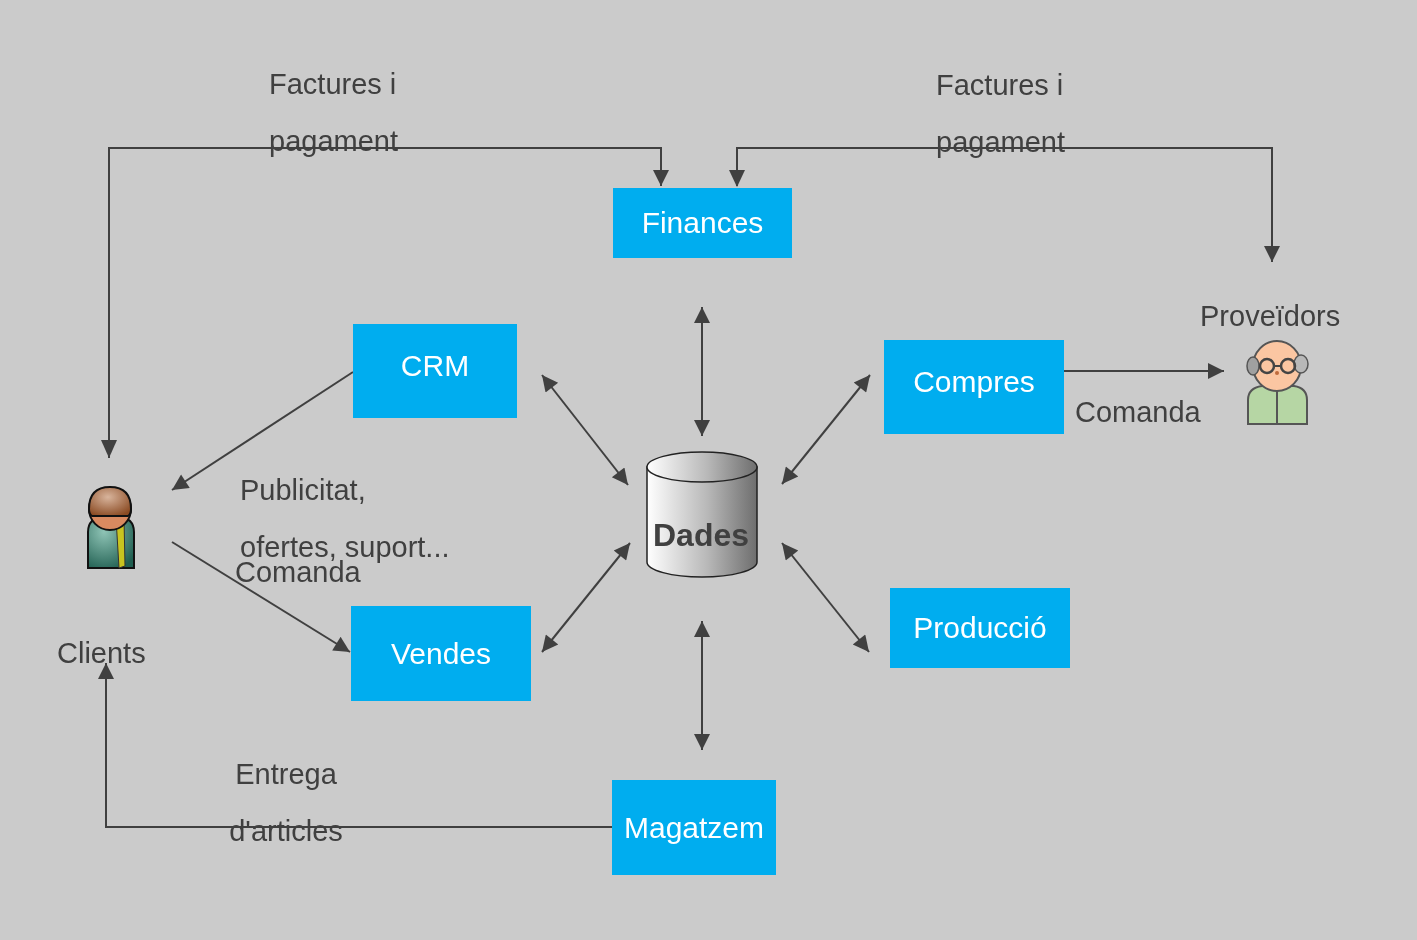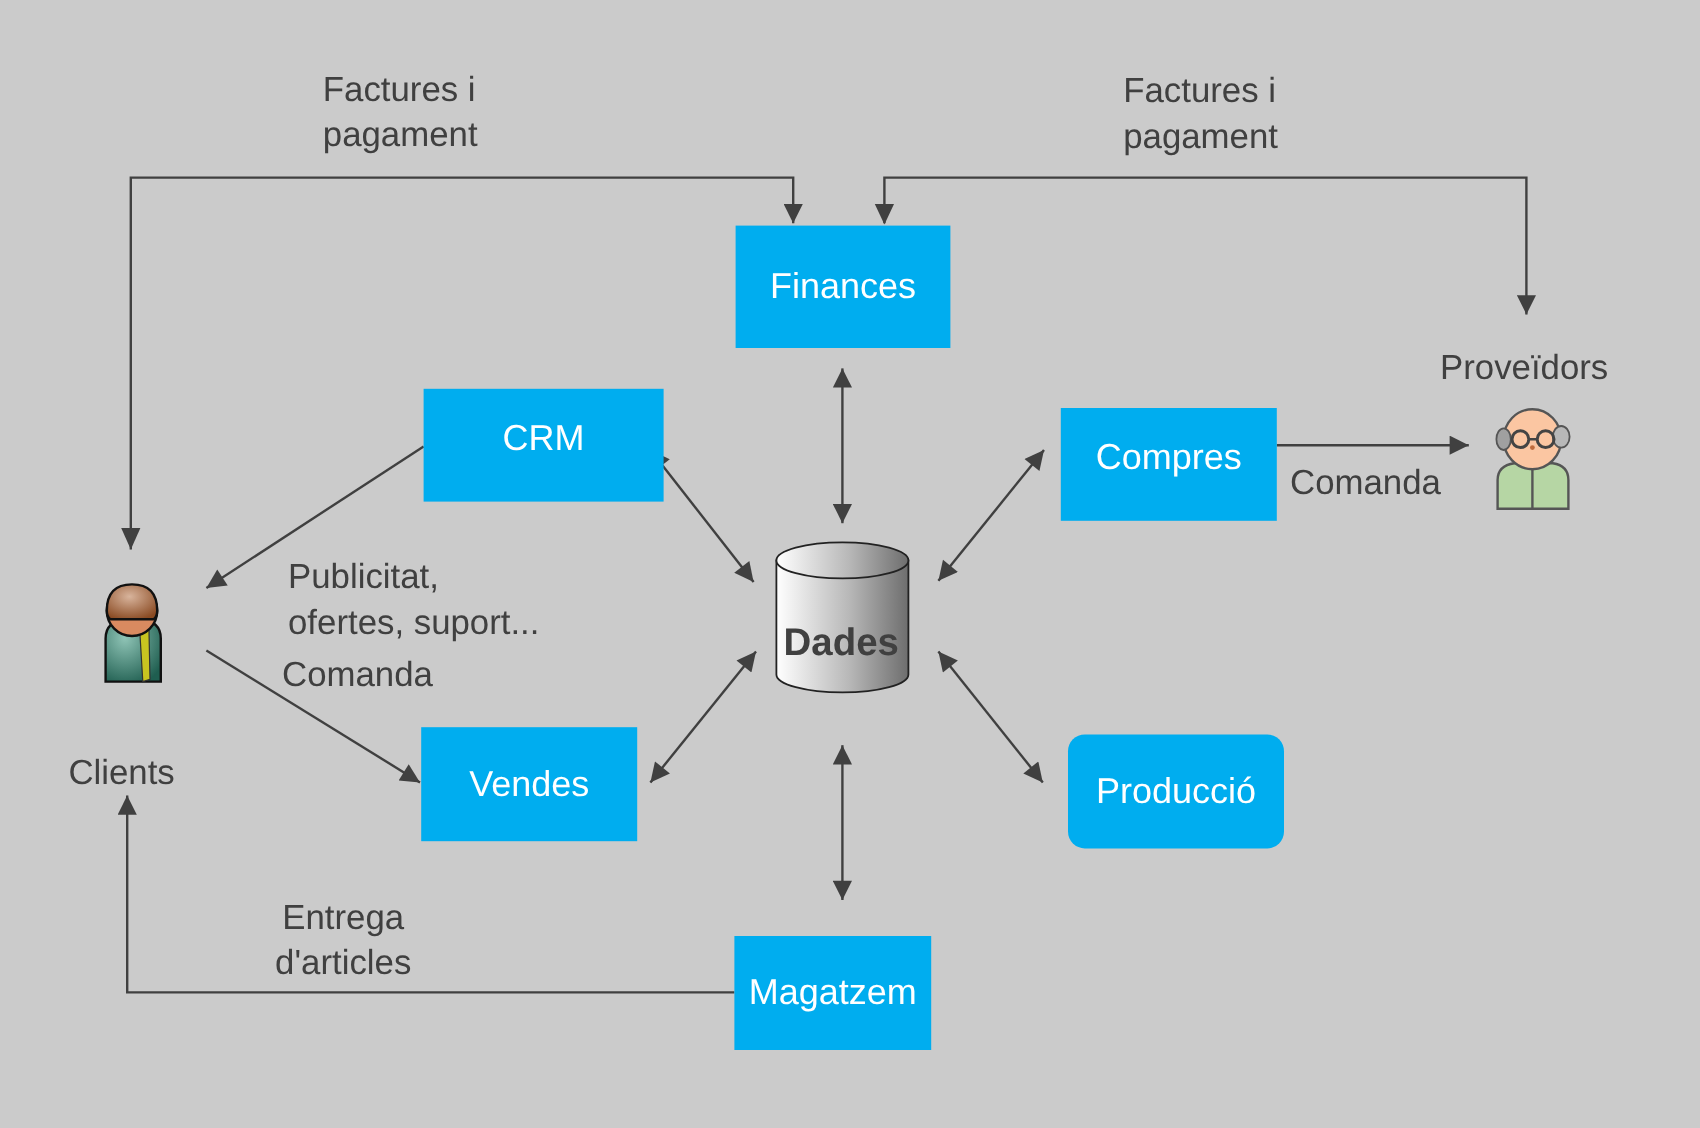--- a/index.html
+++ b/index.html
@@ -1,19 +1,19 @@
 <!DOCTYPE html>
 <html><head>
 <meta charset="utf-8">
 <style>
   html, body { margin: 0; padding: 0; }
   body { width: 1417px; height: 940px; background: #cbcbcb; position: relative; overflow: hidden; font-family: "Liberation Sans", sans-serif; }
   svg.diagram { position: absolute; left: 0; top: 0; }
   .box { position: absolute; background: #00adef; color: #ffffff; display: flex; align-items: center; justify-content: center; font-size: 30px; font-family: "Liberation Sans", sans-serif; }
-  .label { position: absolute; color: #404040; font-size: 29px; line-height: 38px; font-family: "Liberation Sans", sans-serif; white-space: pre; }
+  .label { position: absolute; color: #404040; font-size: 29px; line-height: 57px; font-family: "Liberation Sans", sans-serif; white-space: pre; }
   .dades-text { position: absolute; color: #404040; font-weight: bold; font-size: 32px; font-family: "Liberation Sans", sans-serif; }
 </style>
 </head>
 <body>
 
 <svg class="diagram" width="1417" height="940" viewBox="0 0 1417 940">
   <defs>
     <marker id="ah" markerWidth="10" markerHeight="10" refX="9" refY="5" orient="auto" markerUnits="userSpaceOnUse">
       <path d="M0,0 L10,5 L0,10 Z" fill="#404040"></path>
     </marker>
@@ -82,33 +82,33 @@
     <ellipse cx="1277" cy="366" rx="24" ry="25" fill="#fbc6a2" stroke="#555" stroke-width="2"></ellipse>
     <ellipse cx="1253" cy="366" rx="6" ry="9" fill="#a0a0a0" stroke="#555" stroke-width="1.5"></ellipse>
     <ellipse cx="1301" cy="364" rx="7" ry="9" fill="#b8b8b8" stroke="#555" stroke-width="1.5"></ellipse>
     <circle cx="1267" cy="366" r="7" fill="none" stroke="#444" stroke-width="2.5"></circle>
     <circle cx="1288" cy="366" r="7" fill="none" stroke="#444" stroke-width="2.5"></circle>
     <line x1="1274" y1="366" x2="1281" y2="366" stroke="#444" stroke-width="2"></line>
     <circle cx="1277" cy="373" r="2" fill="#c06b3c"></circle>
   </g>
 </svg>
 
-<div class="box" style="left:613px;top:188px;width:179px;height:102px;text-align:right;">
+<div class="box" style="left:613px;top:188px;width:179px;height:70px;text-align:right;">
     <span>Finances</span>
   </div>
-<div class="box" style="left:353px;top:324px;width:200px;height:94px;padding-bottom:10px;box-sizing:border-box;">
+<div class="box" style="left:353px;top:324px;width:164px;height:94px;padding-bottom:10px;box-sizing:border-box;">
     <span>CRM</span>
   </div>
 <div class="box" style="left:884px;top:340px;width:180px;height:94px;padding-bottom:10px;box-sizing:border-box;">
     <span>Compres</span>
   </div>
 <div class="box" style="left:351px;top:606px;width:180px;height:95px;">
     <span>Vendes</span>
   </div>
-<div class="box" style="left:890px;top:612px;width:180px;height:95px;border-radius:14px;">
+<div class="box" style="left:890px;top:588px;width:180px;height:80px;">
     <span>Producció</span>
   </div>
 <div class="box" style="left:612px;top:780px;width:164px;height:95px;">
     <span>Magatzem</span>
   </div>
 
 <div class="dades-text" style="left:653px;top:517px;">Dades</div>
 
 <div class="label" style="left:57px;top:625px;">Clients</div>
 <div class="label" style="left:1200px;top:288px;">Proveïdors</div>

